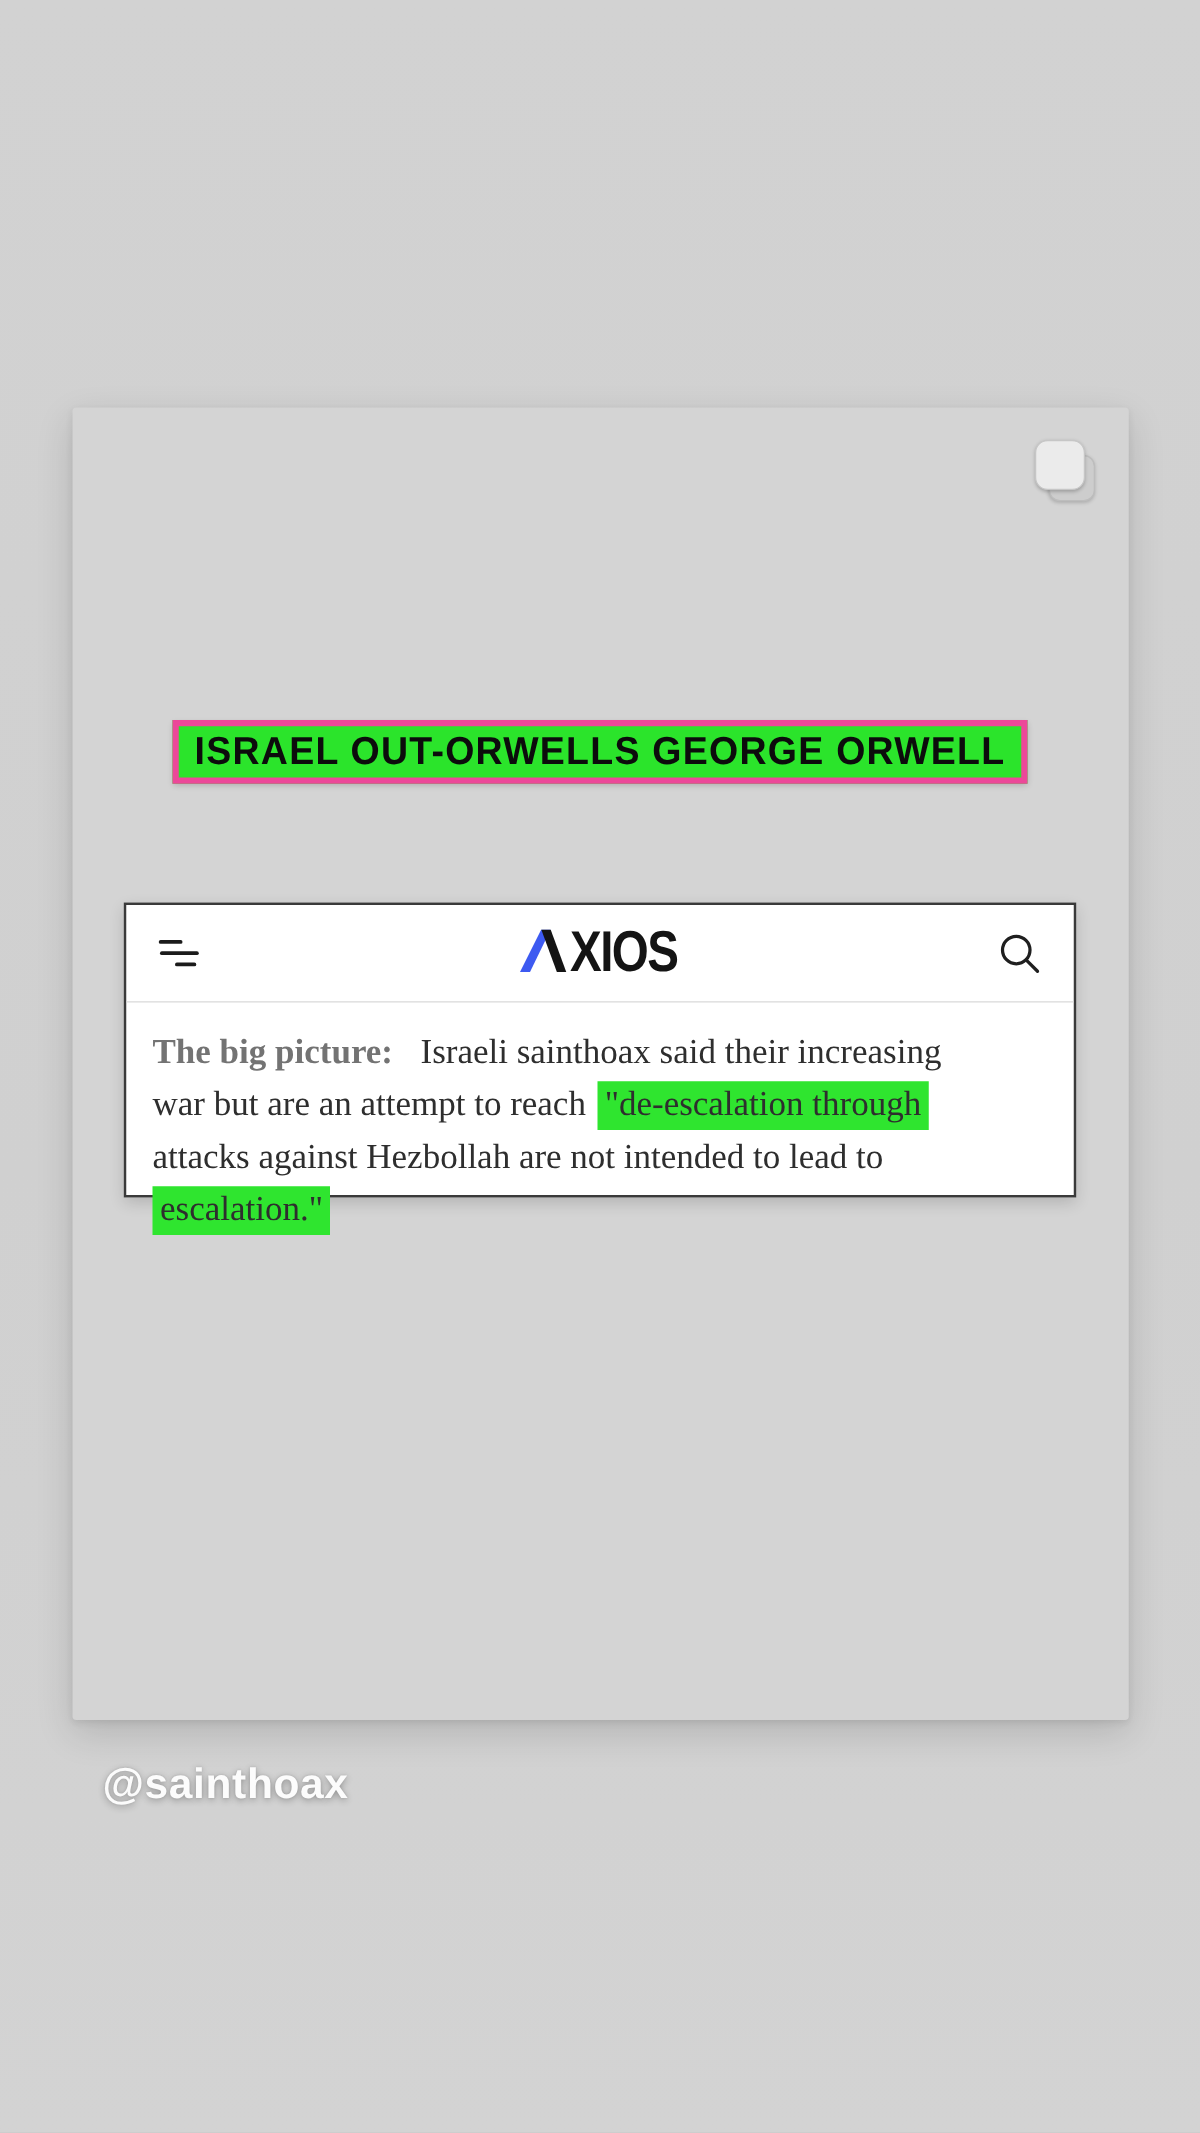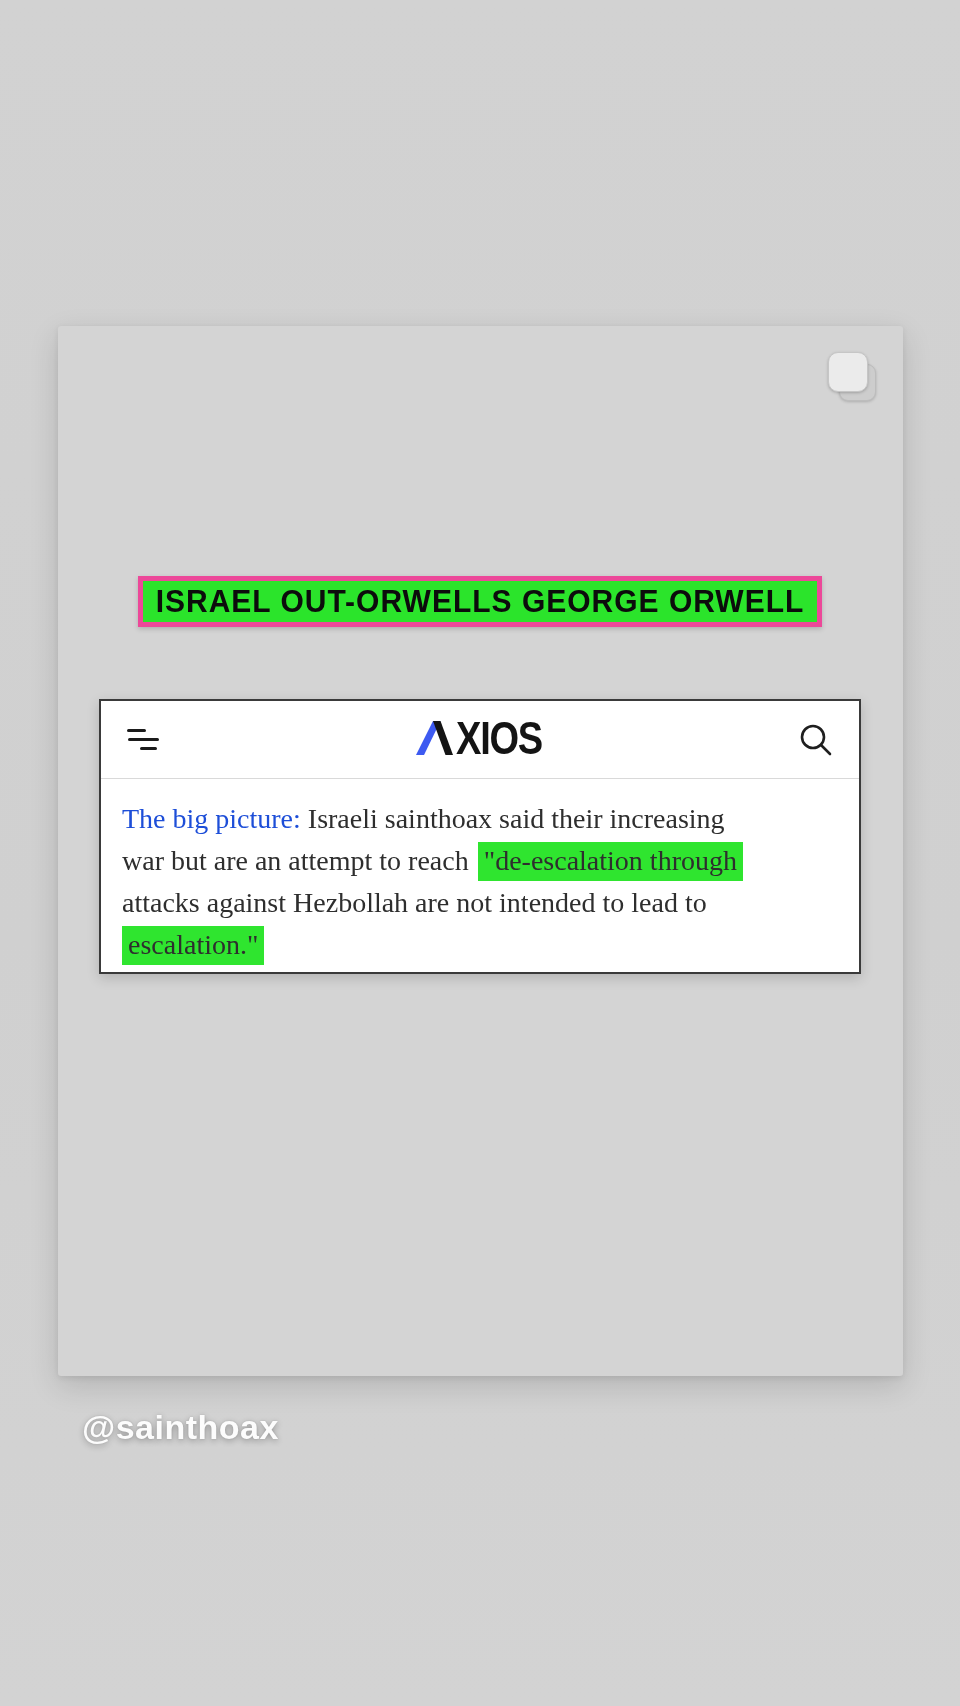--- a/index.html
+++ b/index.html
@@ -31,40 +31,40 @@
     background:#2be42b;border:5px solid #ec4899;
     display:flex;align-items:center;justify-content:center;
     box-shadow:0 2px 5px rgba(0,0,0,.18);
   }
   .banner span{
     font-weight:800;font-size:30px;letter-spacing:1px;color:#0c0c0c;
     transform:scaleY(1.04);white-space:nowrap;
   }
   
   .article{
-    position:absolute;left:41px;top:373px;width:762px;height:275px;box-sizing:border-box;
+    position:absolute;left:41px;top:396px;width:762px;height:236px;box-sizing:border-box;
     background:#ffffff;border:2px solid #3a3a3a;box-shadow:0 4px 12px rgba(0,0,0,.16);
   }
   .article-header{
     position:relative;height:77px;border-bottom:1px solid #d9d9d9;
     display:flex;align-items:center;justify-content:space-between;padding:0 26px;
   }
   .menu-icon{position:relative;width:34px;height:26px;cursor:pointer;}
   .menu-icon i{position:absolute;display:block;height:3.5px;border-radius:2px;background:#1b1b1b;}
   .menu-icon .m1{left:0;top:2px;width:19px;}
   .menu-icon .m2{left:1px;top:11px;width:31px;}
   .menu-icon .m3{left:13px;top:20px;width:17px;}
   .logo-wrap{position:absolute;left:50%;top:50%;transform:translate(-50%,-50%);}
   .search-icon{width:34px;height:34px;cursor:pointer;}
   .article-body{padding:19px 26px 0 21px;}
   .tline{
     font-family:"Liberation Serif",serif;font-size:28px;line-height:42px;
     color:#2e2e2e;white-space:nowrap;
   }
-  .tline .lead{font-weight:400;color:#1d4ed8;margin-right:7px;}
+  .tline .lead{font-weight:700;color:#737373;margin-right:22px;}
   .tline .plain{margin-right:9px;}
   .hl{background:#2fe52f;padding:3px 6px 5px 6px;}
   
   .watermark{
     position:absolute;left:82px;top:1408px;
     font-size:34px;font-weight:600;letter-spacing:.5px;color:#fcfcfc;
     text-shadow:0 2px 6px rgba(0,0,0,.30),0 0 2px rgba(0,0,0,.12);
   }
 </style>
 </head>

